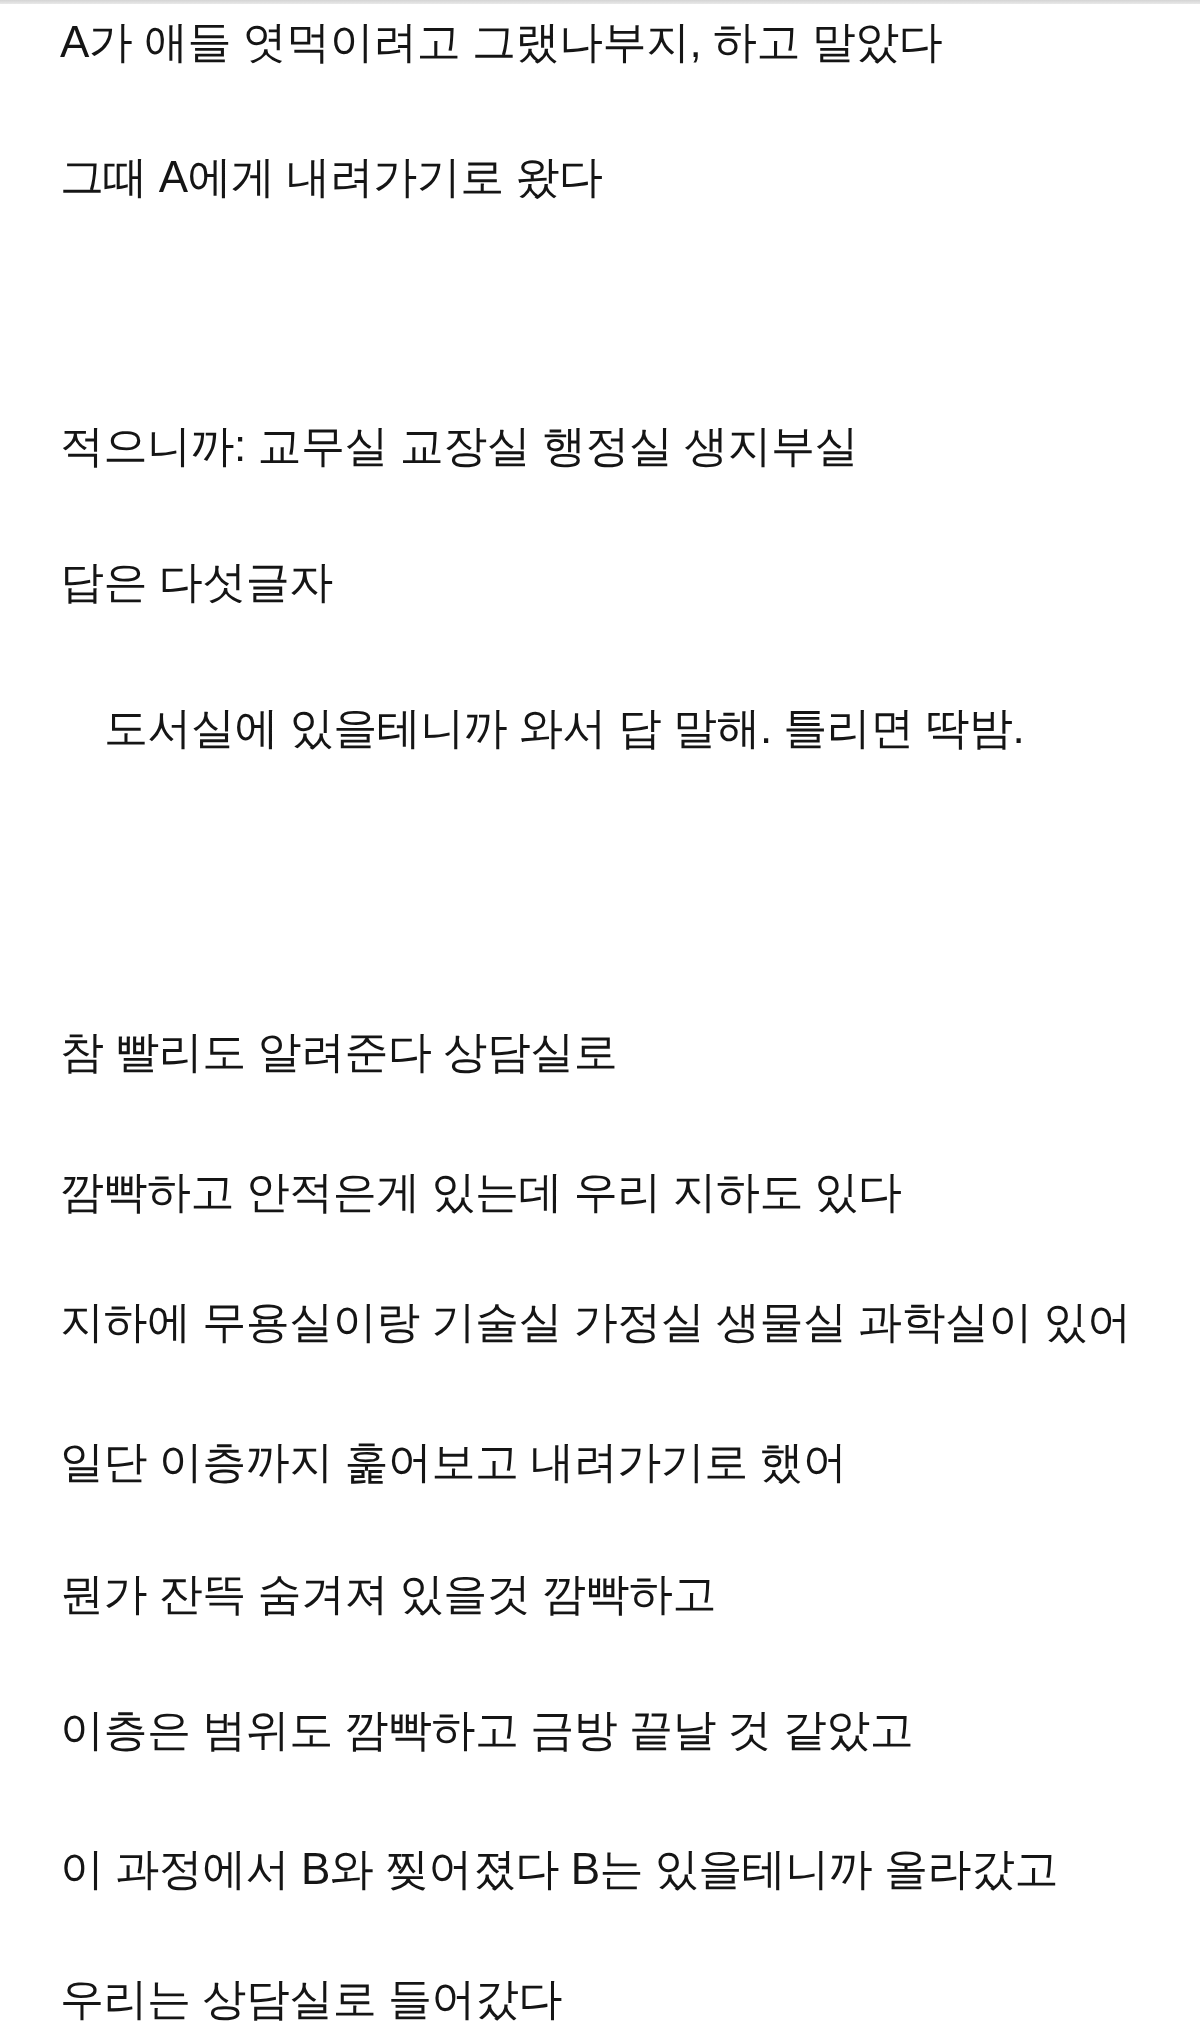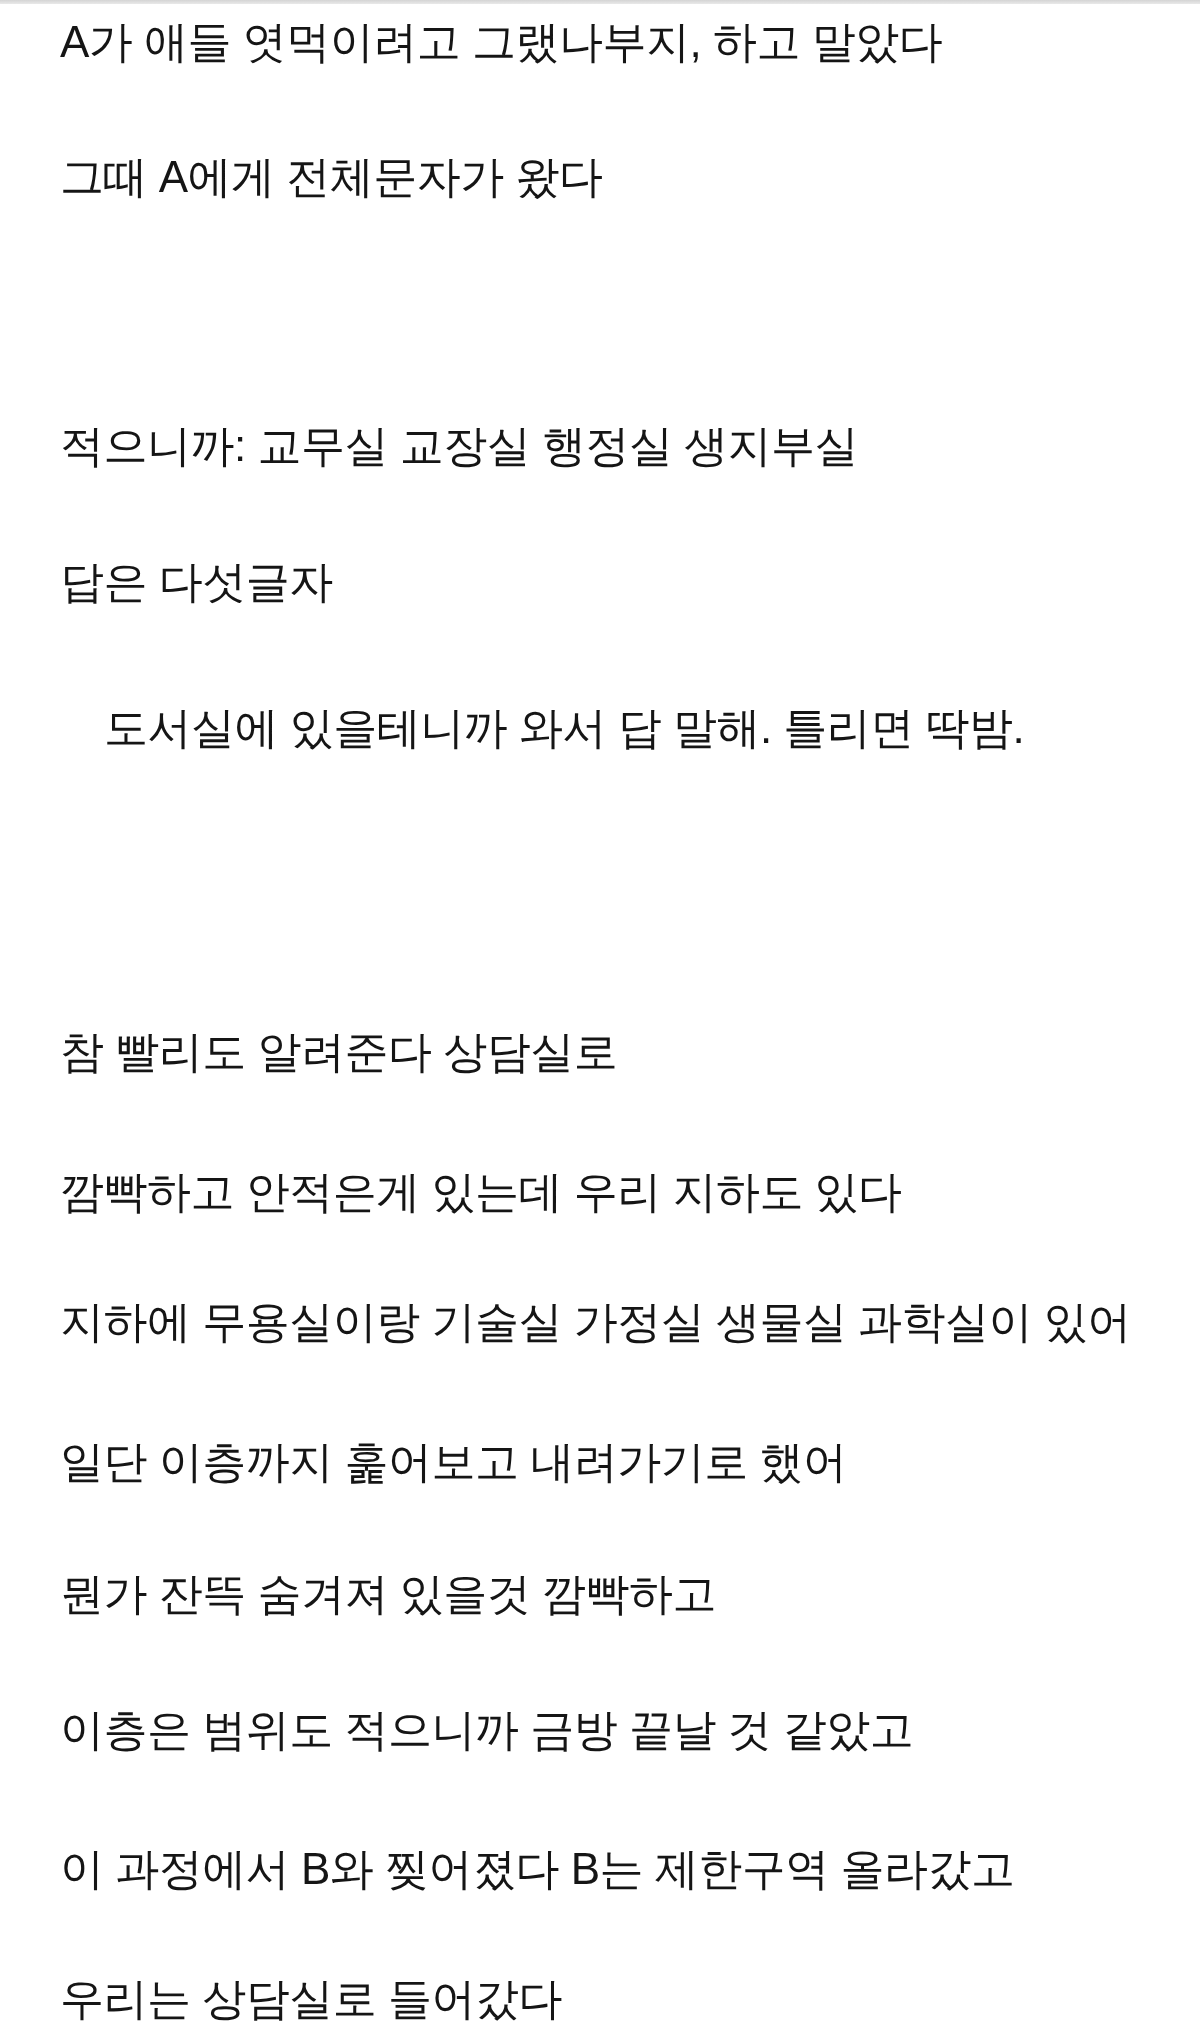--- a/index.html
+++ b/index.html
@@ -50,25 +50,25 @@
   .l12 { top: 1847px; }
   .l13 { top: 1977px; }
 </style>
 </head>
 <body>
 
 <div class="screen">
   <div class="top-bar"></div>
 
   <p class="story-line l1">A가 애들 엿먹이려고 그랬나부지, 하고 말았다</p>
-  <p class="story-line l2">그때 A에게 전체문자가 왔다</p>
+  <p class="story-line l2">그때 A에게 내려가기로 왔다</p>
   <p class="story-line l3">적으니까: 교무실 교장실 행정실 생지부실</p>
   <p class="story-line l4">답은 다섯글자</p>
   <p class="story-line l5">도서실에 있을테니까 와서 답 말해. 틀리면 딱밤.</p>
   <p class="story-line l6">참 빨리도 알려준다 상담실로</p>
   <p class="story-line l7">깜빡하고 안적은게 있는데 우리 지하도 있다</p>
   <p class="story-line l8">지하에 무용실이랑 기술실 가정실 생물실 과학실이 있어</p>
   <p class="story-line l9">일단 이층까지 훑어보고 내려가기로 했어</p>
   <p class="story-line l10">뭔가 잔뜩 숨겨져 있을것 깜빡하고</p>
-  <p class="story-line l11">이층은 범위도 적으니까 금방 끝날 것 같았고</p>
-  <p class="story-line l12">이 과정에서 B와 찢어졌다 B는 제한구역 올라갔고</p>
+  <p class="story-line l11">이층은 범위도 깜빡하고 금방 끝날 것 같았고</p>
+  <p class="story-line l12">이 과정에서 B와 찢어졌다 B는 있을테니까 올라갔고</p>
   <p class="story-line l13">우리는 상담실로 들어갔다</p>
 </div>
 
 </body></html>

